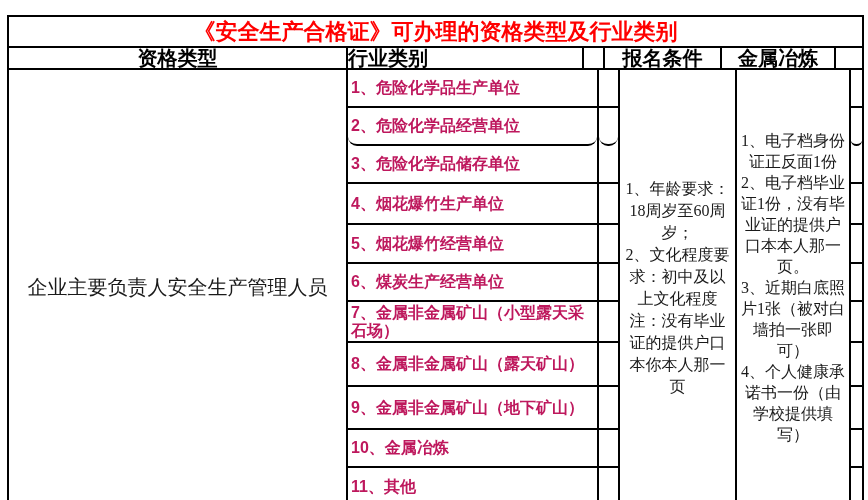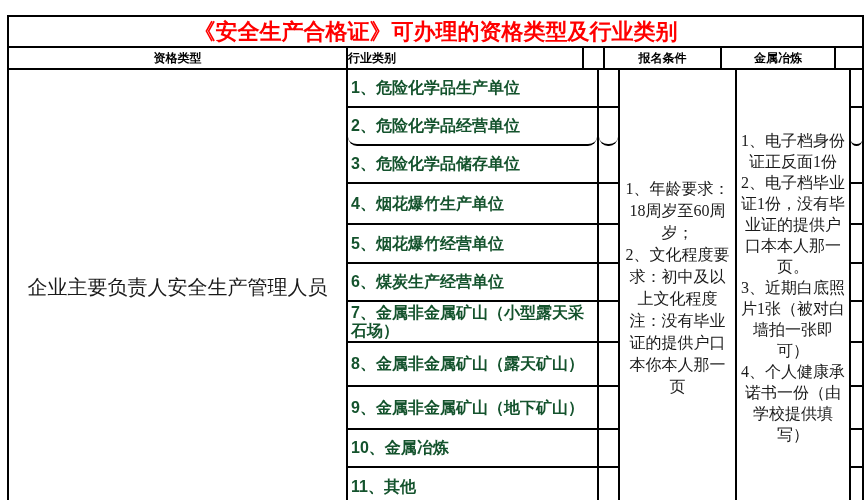--- a/index.html
+++ b/index.html
@@ -17,21 +17,21 @@
     height:31px; border-bottom:2px solid #000;
     display:flex; align-items:center; justify-content:center;
   }
   .title-row .t {
     color:#ff0000; font-weight:bold; font-size:22px; line-height:24px;
     font-family:"Liberation Sans", sans-serif; white-space:nowrap;
   }
   
   .header-row { height:22px; border-bottom:2px solid #000; display:flex; }
   .header-row .hc {
-    border-right:2px solid #000; font-weight:bold; font-size:12px; line-height:19px;
+    border-right:2px solid #000; font-weight:bold; font-size:20px; line-height:19px;
     display:flex; align-items:center; justify-content:center; color:#000;
   }
   .header-row .hc:last-child { border-right:none; }
   .hc.c1 { width:339px; }
   .hc.c2 { width:236px; justify-content:flex-start; }
   .hc.c3 { width:21px; }
   .hc.c4 { width:117px; }
   .hc.c5 { width:114px; }
   .hc.c6 { flex:1; }
   
@@ -58,21 +58,21 @@
   .rows .rrow:nth-child(4)  { height:41px; }
   .rows .rrow:nth-child(5)  { height:39px; }
   .rows .rrow:nth-child(6)  { height:38px; }
   .rows .rrow:nth-child(7)  { height:41px; }
   .rows .rrow:nth-child(8)  { height:44px; }
   .rows .rrow:nth-child(9)  { height:43px; }
   .rows .rrow:nth-child(10) { height:38px; }
   .rows .rrow:nth-child(11) { flex:1; border-bottom:none; }
   .col-industry .rrow {
     display:flex; align-items:center; padding:1px 2px 1px 3px;
-    color:#14532d; font-weight:bold; font-size:16px; line-height:18px;
+    color:#be185d; font-weight:bold; font-size:16px; line-height:18px;
     font-family:"Liberation Sans", sans-serif;
   }
   
   .text-cell {
     display:flex; align-items:center; justify-content:center;
     text-align:center; white-space:pre-line; color:#1a1a1a;
     font-family:"Liberation Serif", serif;
   }
   .col-cond { font-size:16px; line-height:22px; padding:0 4px; }
   .col-mat  { font-size:16px; line-height:21px; padding:0 3px; }

